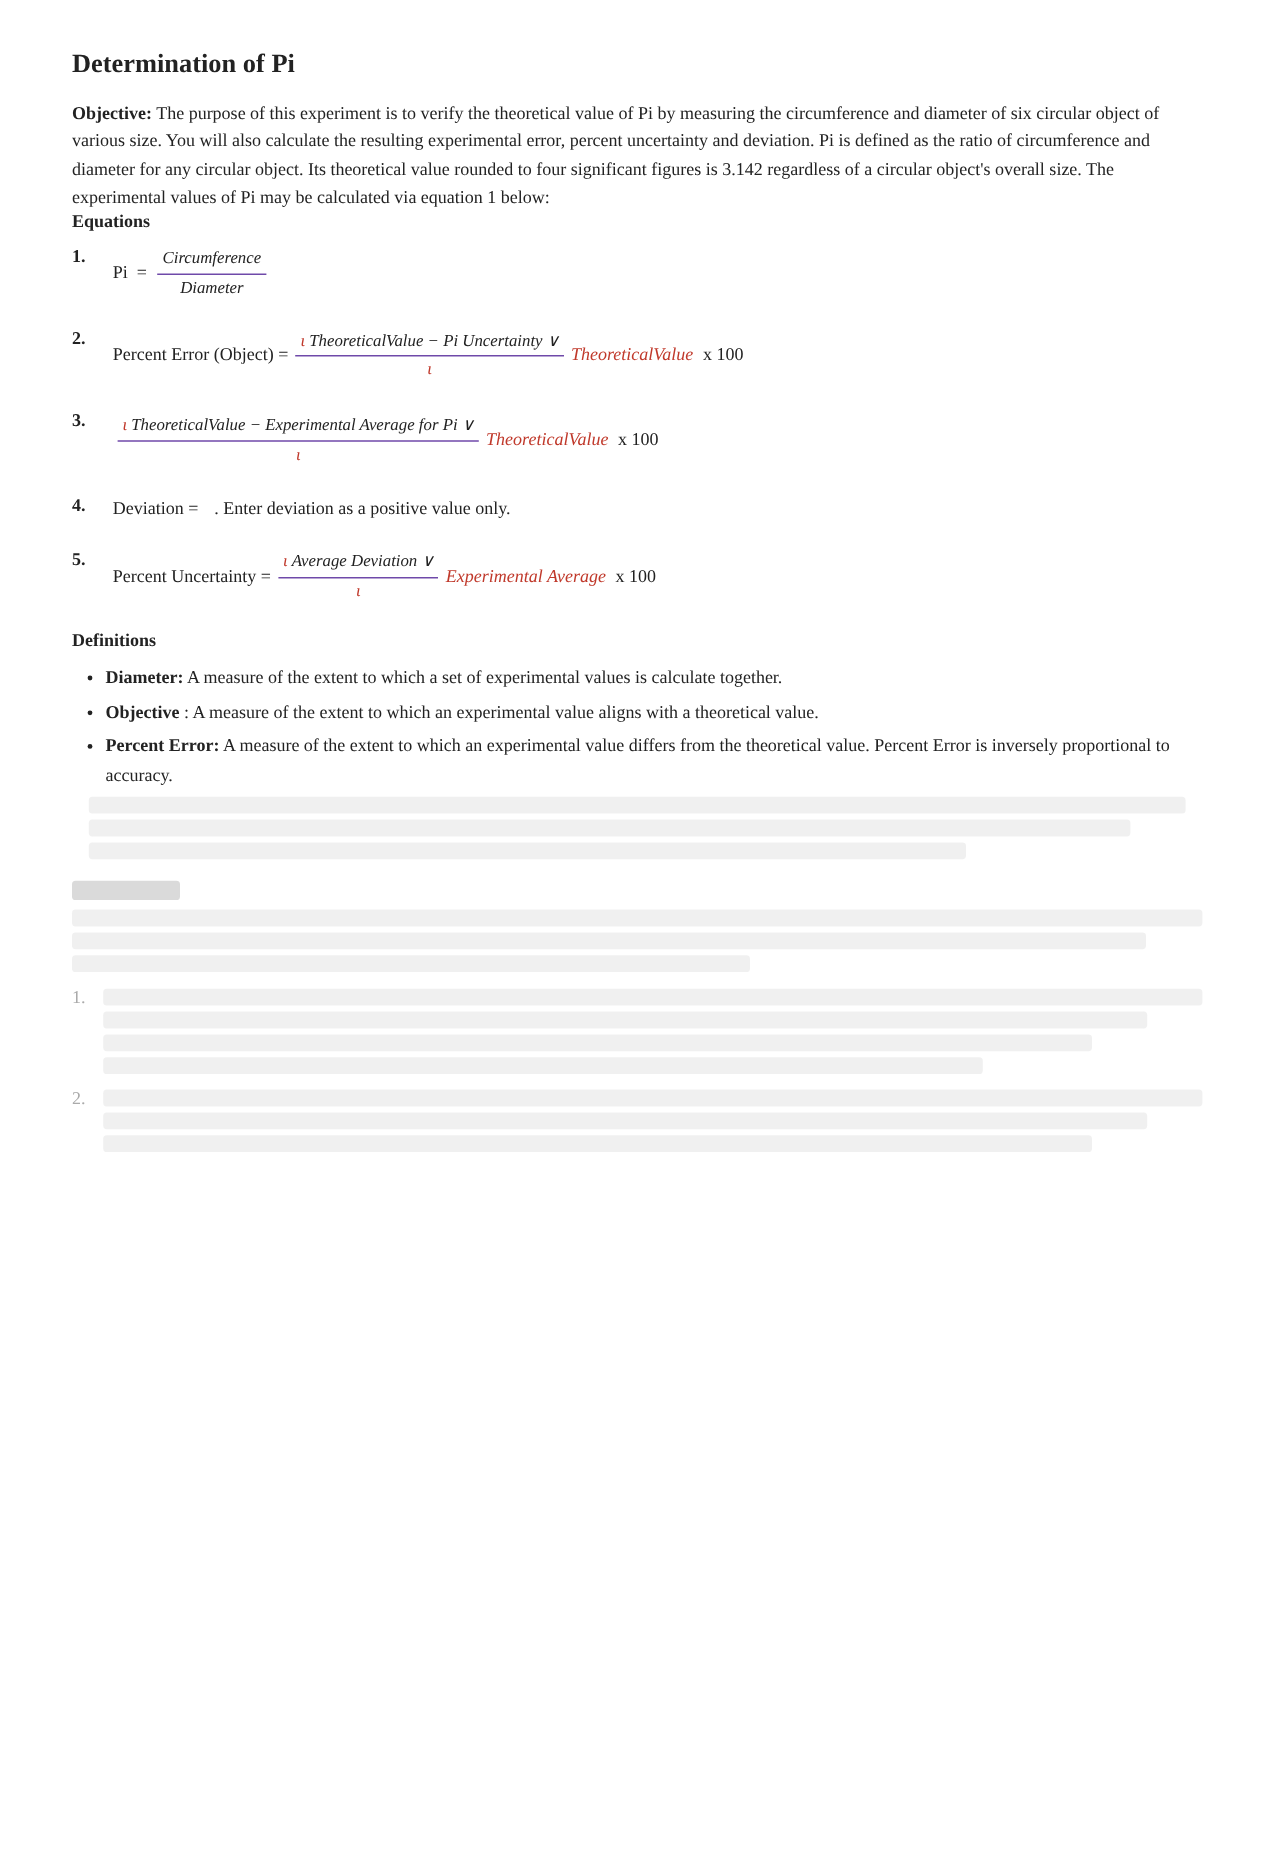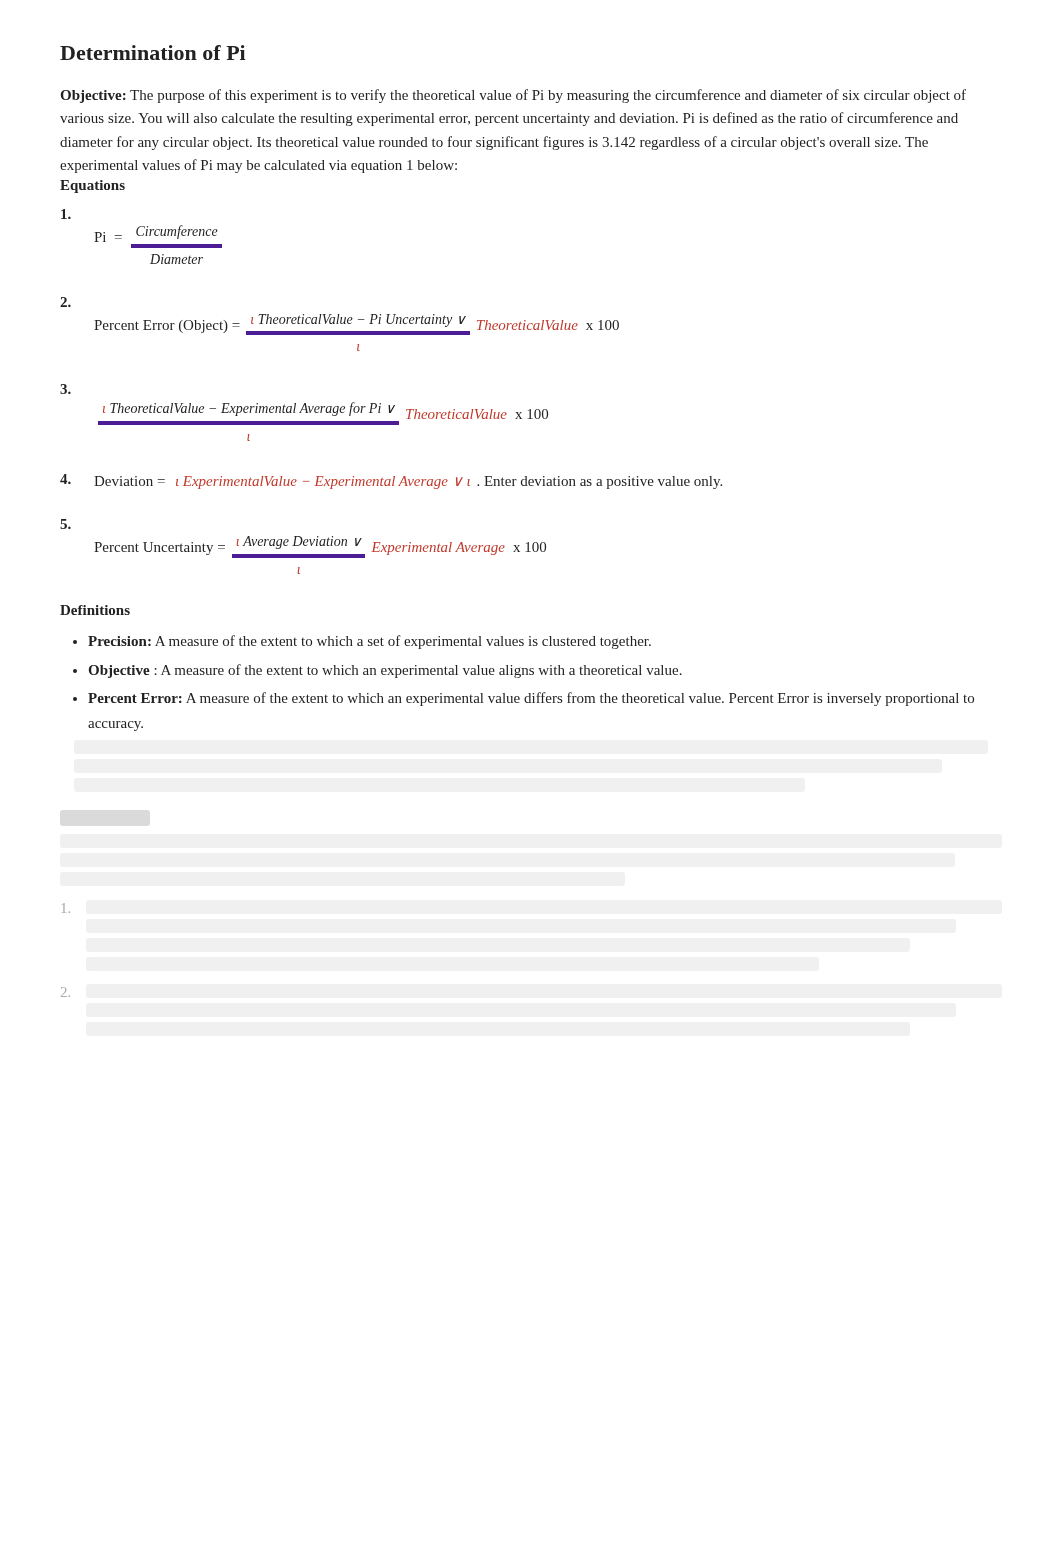--- a/index.html
+++ b/index.html
@@ -52,25 +52,24 @@
       gap: 5px;
     }
     .fraction {
       display: inline-flex;
       flex-direction: column;
       align-items: center;
       vertical-align: middle;
       margin: 0 4px;
     }
     .fraction .numerator {
-      border-bottom: 4px solid #4c1d95;
+      border-bottom: 1px solid #4c1d95;
       padding: 0 4px;
       font-style: italic;
       font-size: 14px;
-      margin-top: 16px;
     }
     .fraction .denominator {
       padding: 0 4px;
       font-style: italic;
       font-size: 14px;
     }
     .italic-red {
       color: #c0392b;
       font-style: italic;
     }
@@ -179,23 +178,20 @@
         <span class="x100">x 100</span>
       </div>
     </div>
   </div>
 
   <div class="equation-item">
     <span class="eq-number">4.</span>
     <div class="eq-body">
       <span class="eq-row">
         <span>Deviation = &nbsp;</span>
-        <span class="italic-red">
-          <em>ι ExperimentalValue</em> − <em>Experimental Average</em> ∨ <em>ι</em>
-        </span>
         <span>&nbsp;. Enter deviation as a positive value only.</span>
       </span>
     </div>
   </div>
 
   <div class="equation-item">
     <span class="eq-number">5.</span>
     <div class="eq-body">
       <div class="eq-row">
         <span>Percent Uncertainty = </span>
@@ -211,22 +207,22 @@
         <span class="x100">x 100</span>
       </div>
     </div>
   </div>
 </div>
 
 <div class="definitions-section">
   <div class="section-heading">Definitions</div>
   <ul>
     <li>
-      <strong>Precision:</strong>
-      <span> A measure of the extent to which a set of experimental values is clustered together.</span>
+      <strong>Diameter:</strong>
+      <span> A measure of the extent to which a set of experimental values is calculate together.</span>
     </li>
     <li>
       <strong>Objective</strong>
       <span>: A measure of the extent to which an experimental value aligns with a theoretical value.</span>
     </li>
     <li>
       <strong>Percent Error:</strong>
       <span> A measure of the extent to which an experimental value differs from the theoretical value. Percent Error is inversely proportional to accuracy.</span>
     </li>
 

